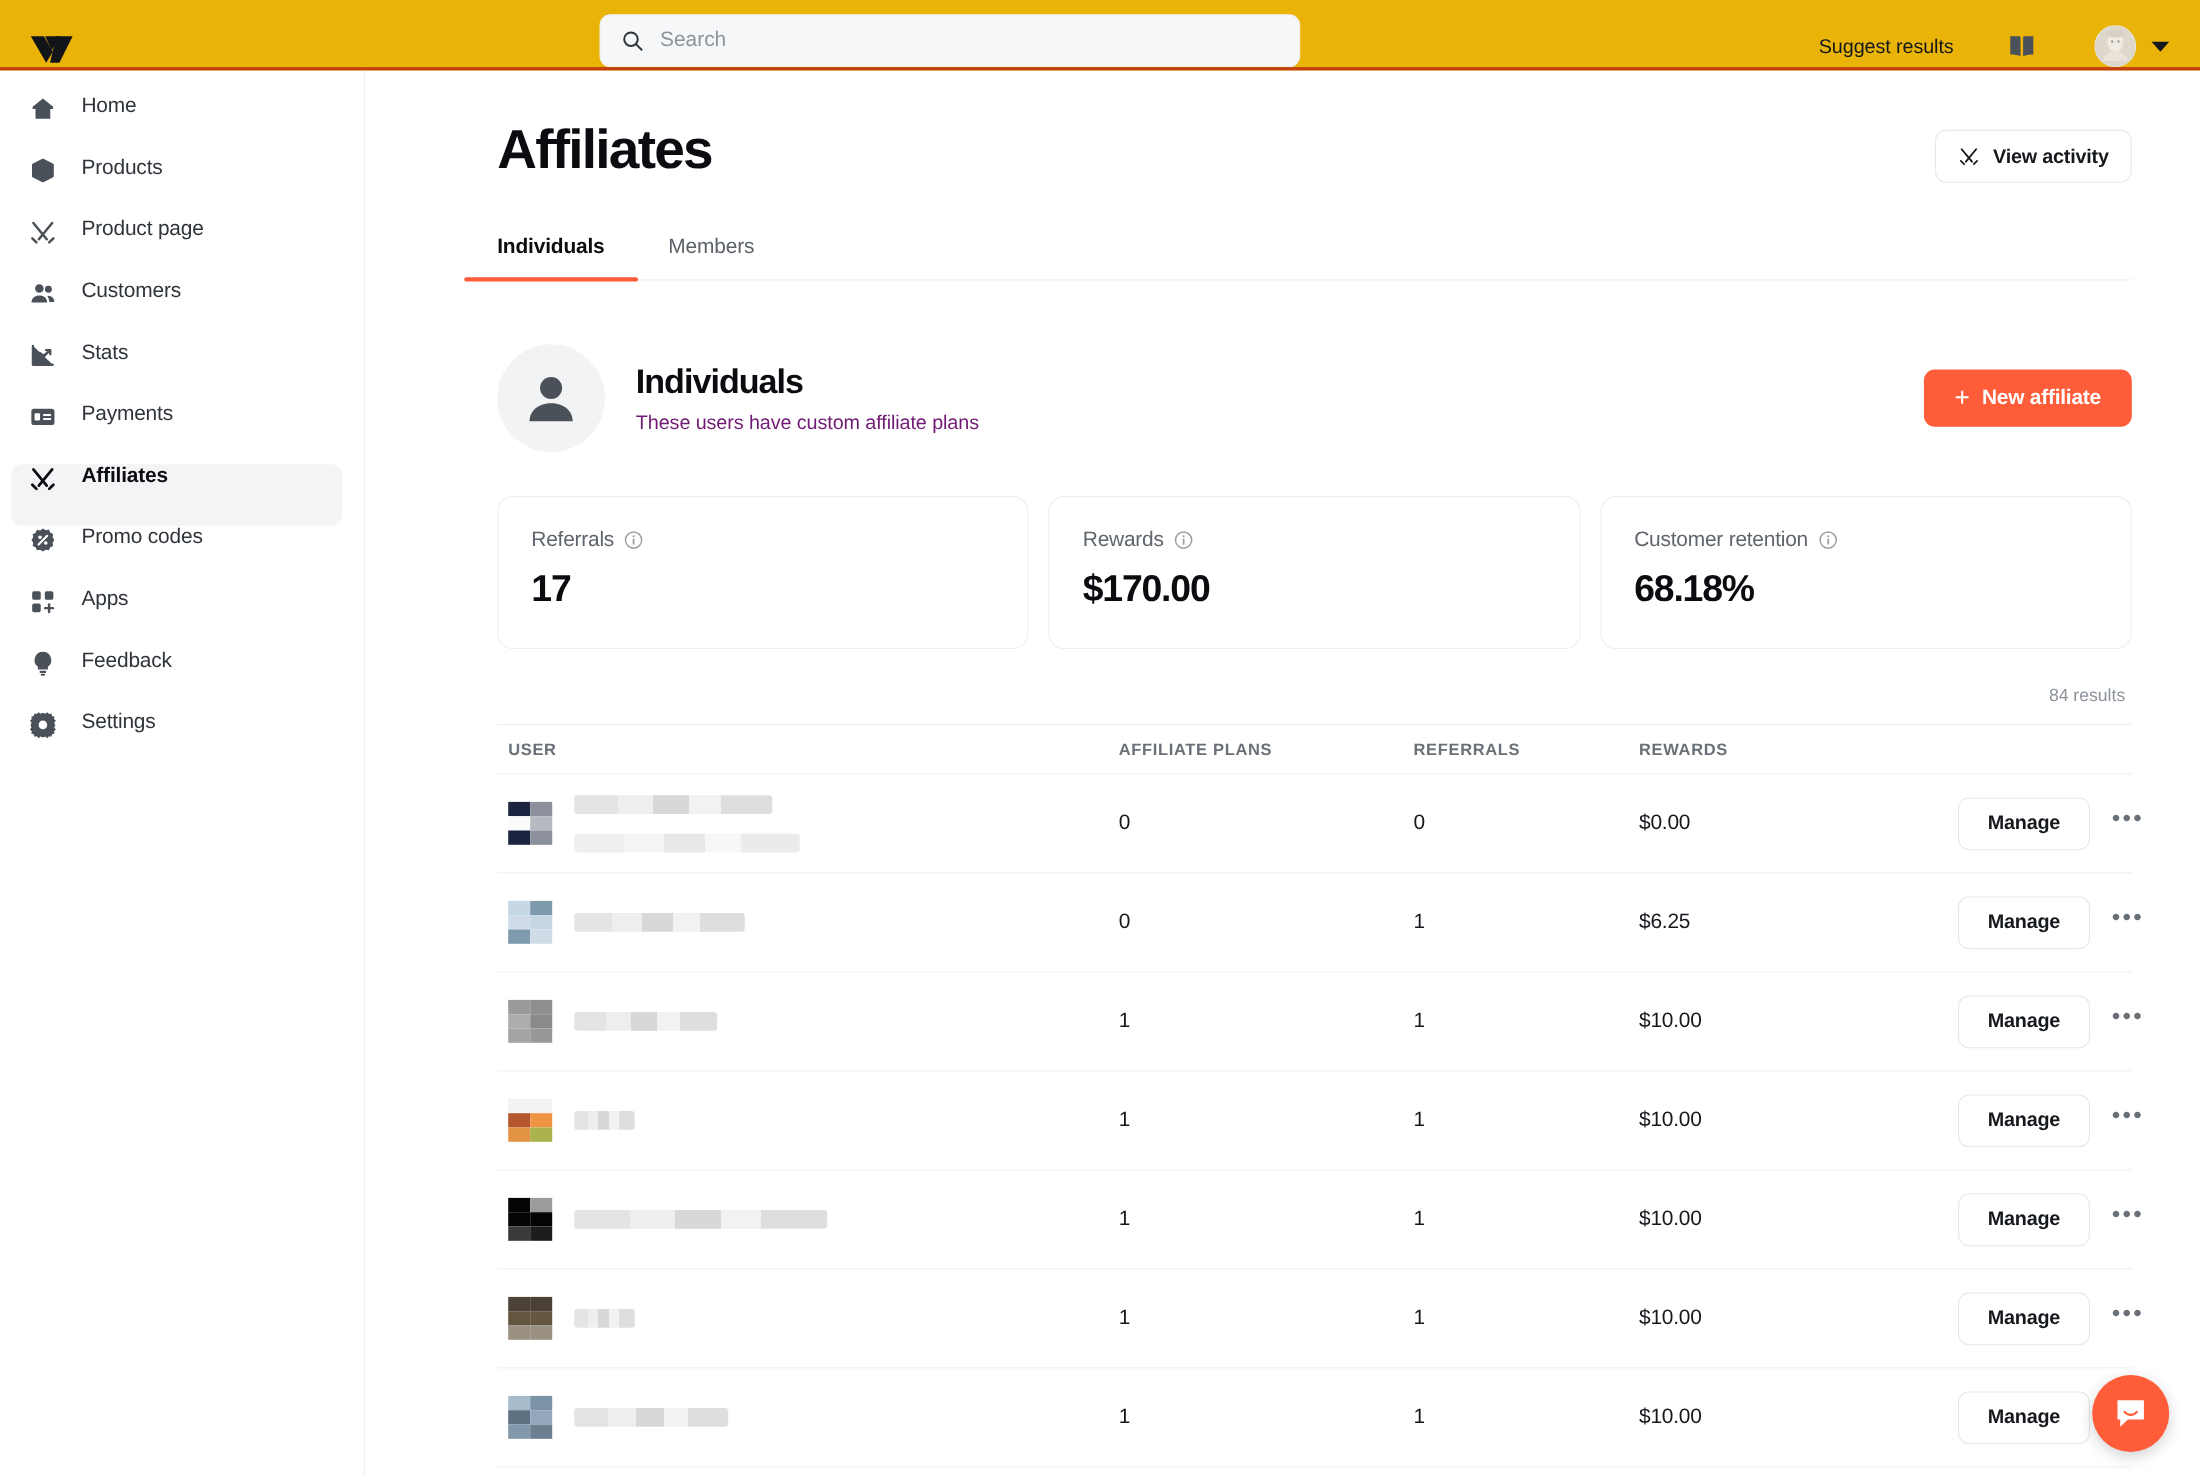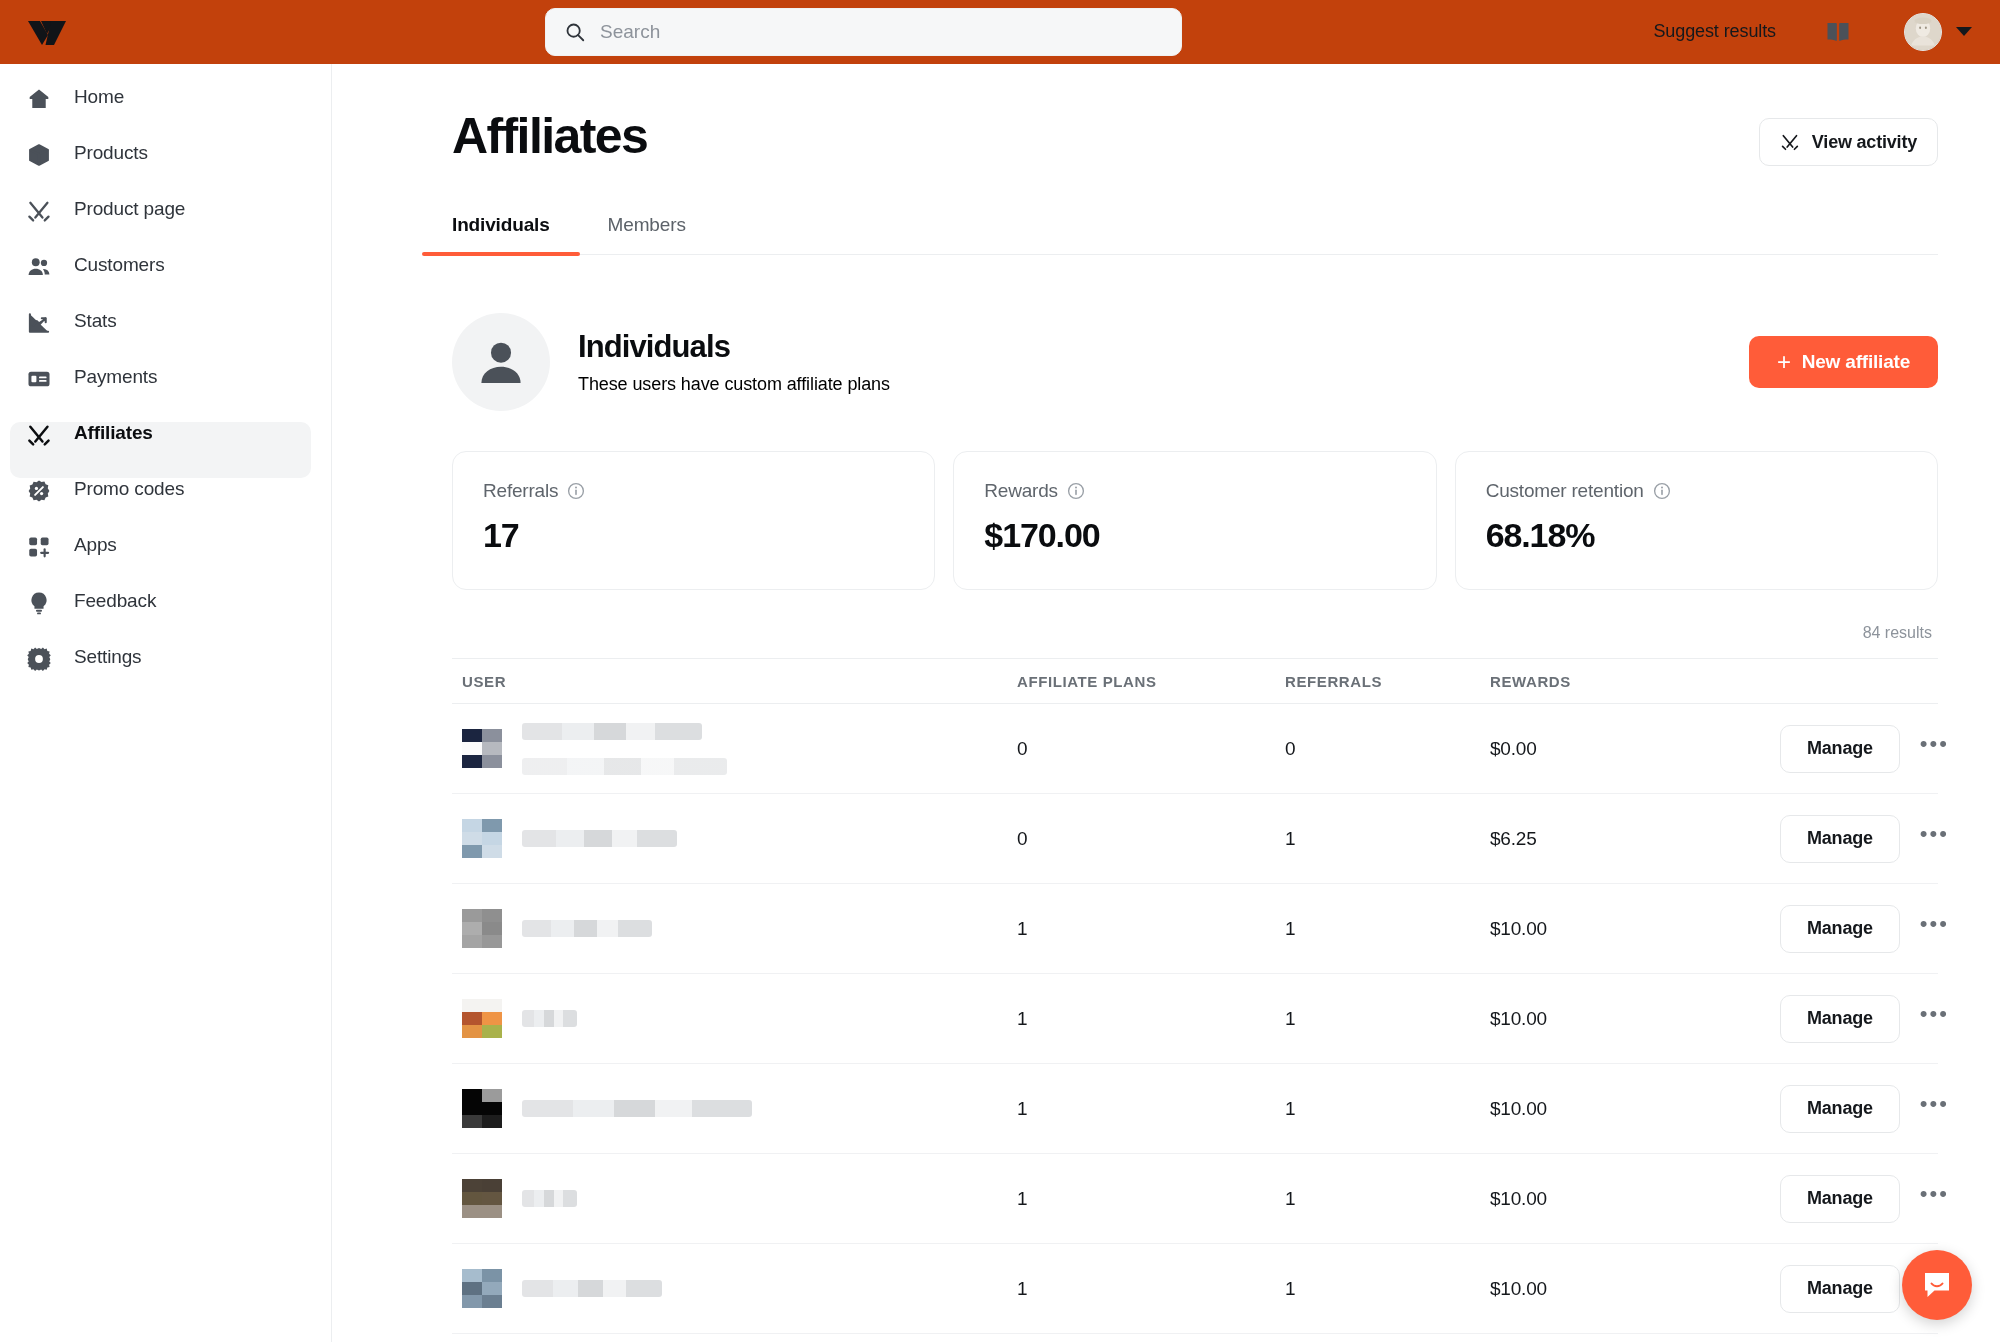--- a/index.html
+++ b/index.html
@@ -8,24 +8,24 @@
     font-family: "Liberation Sans", sans-serif;
     background: #ffffff;
     color: #111418;
     overflow: hidden;
   }
   .app { width: 2000px; height: 1342px; position: relative; display: flex; flex-direction: column; }
 
   
   .topbar {
     height: 64px; min-height: 64px;
-    border-bottom: 1px solid #c2410c;
-    display: flex; align-items: center;
+    border-bottom: 3px solid #c2410c;
+    display: flex; align-items: flex-end;
     position: relative;
-    background: #c2410c;
+    background: #eab308;
   }
   .logo-wrap { width: 333px; display: flex; align-items: center; padding-left: 26px; }
   .logo { width: 56px; height: 34px; display: block; }
   .search-wrap { position: absolute; left: 545px; width: 637px; }
   .search-box {
     height: 48px; background: #f6f7f8; border: 1px solid #f0f1f3;
     border-radius: 10px; display: flex; align-items: center; padding: 0 18px; gap: 14px;
   }
   .search-box svg { width: 22px; height: 22px; flex: none; }
   .search-input {
@@ -96,21 +96,21 @@
 
   
   .section-head { display: flex; align-items: center; margin-top: 58px; }
   .section-avatar {
     width: 98px; height: 98px; border-radius: 50%; background: #f2f3f4;
     display: flex; align-items: center; justify-content: center; flex: none;
   }
   .section-avatar svg { width: 56px; height: 56px; fill: #4b5159; }
   .section-text { margin-left: 28px; }
   .section-title { font-size: 31px; font-weight: 800; letter-spacing: -0.9px; color: #0a0c0f; }
-  .section-sub { font-size: 18px; color: #000000; margin-top: 9px; letter-spacing: -0.1px; }
+  .section-sub { font-size: 18px; color: #701a75; margin-top: 9px; letter-spacing: -0.1px; }
   .new-affiliate {
     margin-left: auto; display: flex; align-items: center; justify-content: center; gap: 11px;
     height: 52px; padding: 0 28px; border-radius: 10px; border: 0; cursor: pointer;
     background: var(--accent, #ff5c39); color: #fff; font-size: 19px; font-weight: 700;
     letter-spacing: -0.2px; font-family: "Liberation Sans", sans-serif;
   }
   .plus { font-size: 24px; line-height: 1; font-weight: 400; }
 
   
   .stats { display: flex; gap: 18px; margin-top: 40px; }

